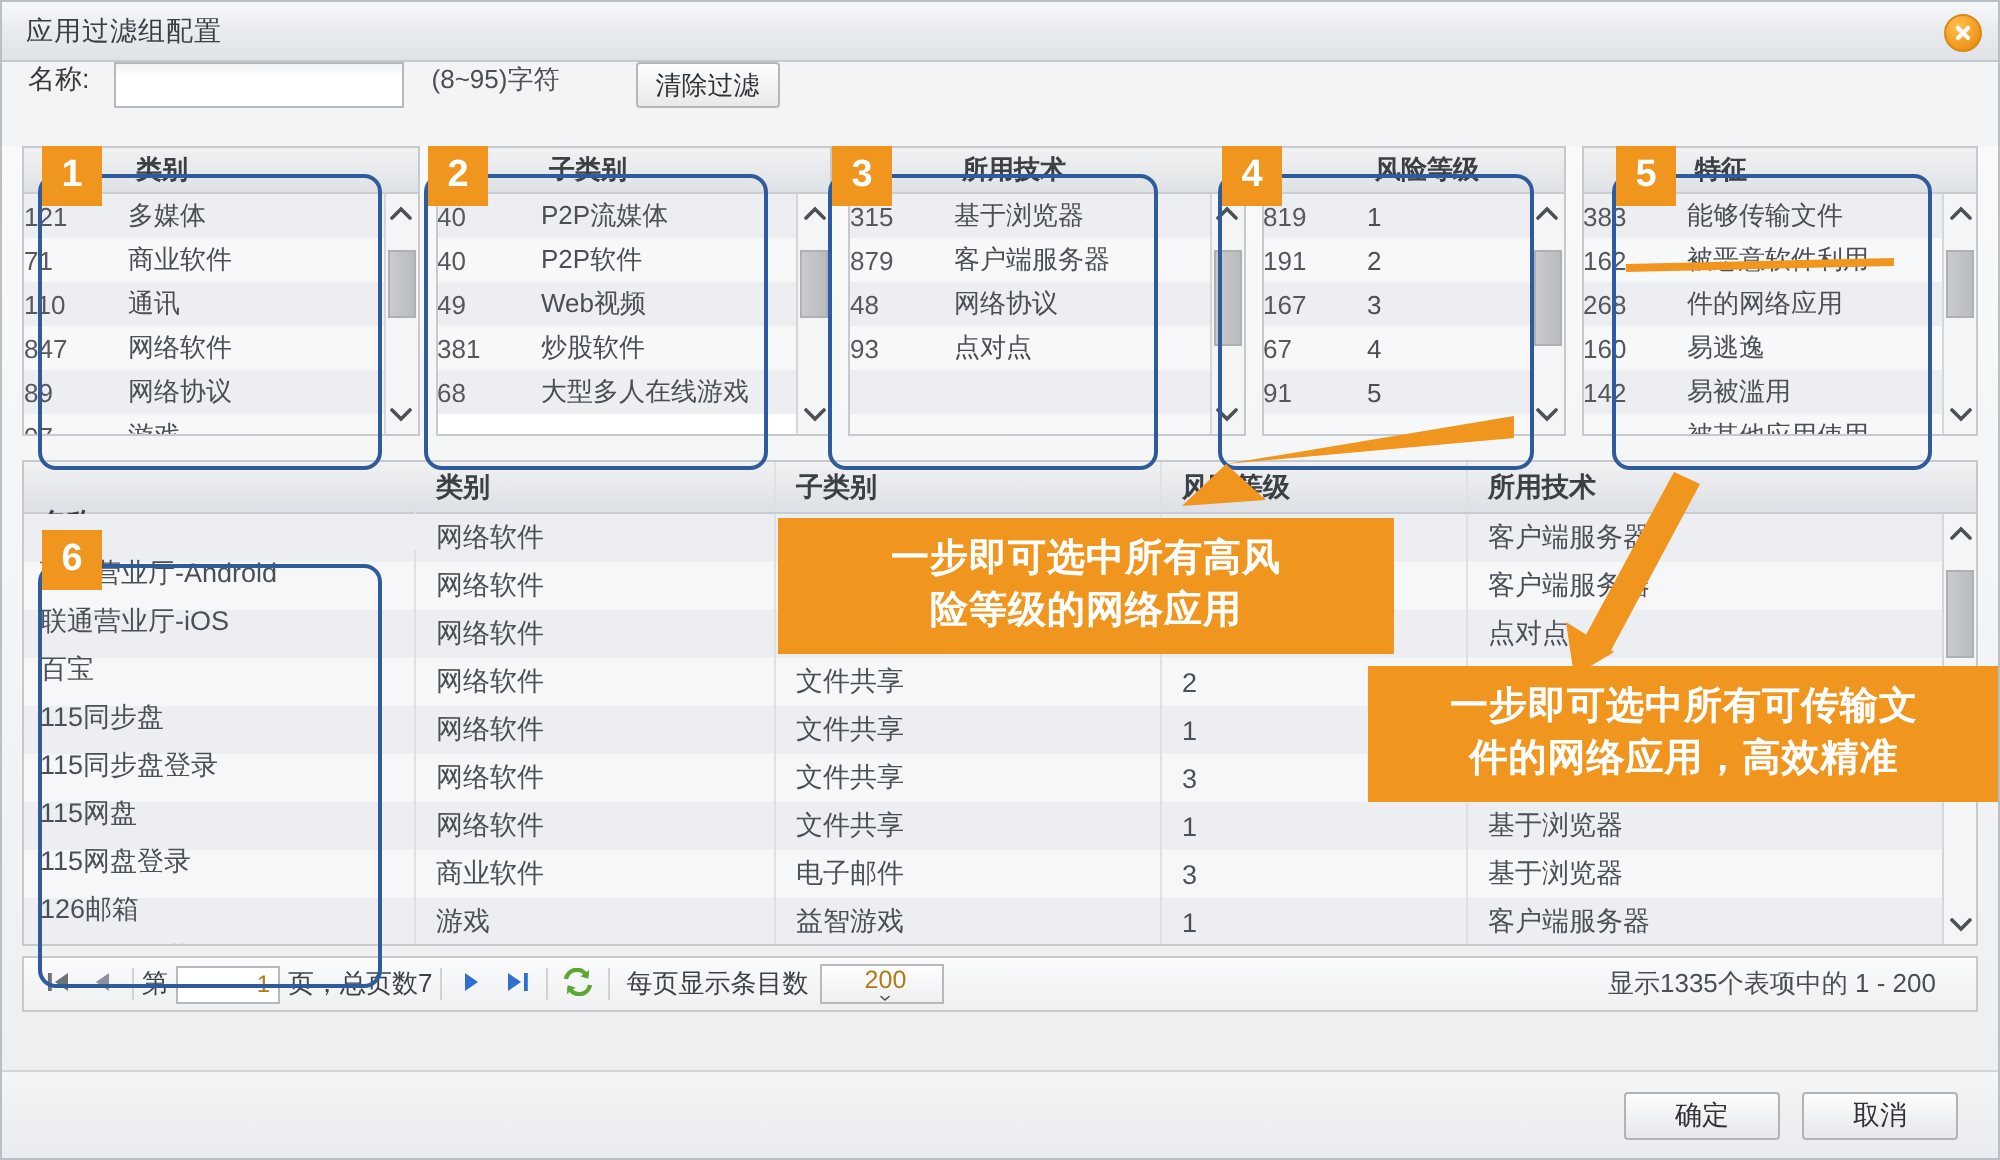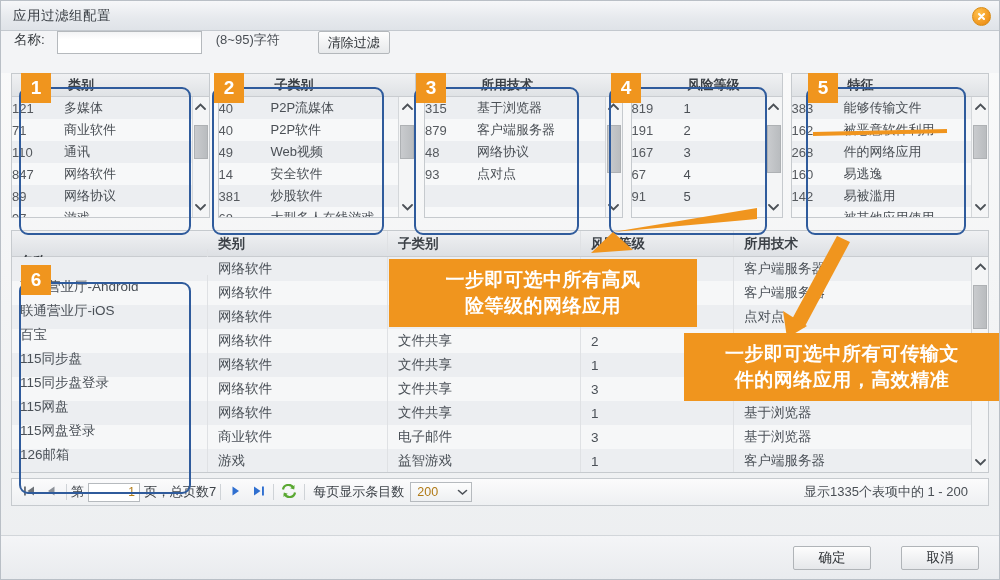--- a/index.html
+++ b/index.html
@@ -192,31 +192,32 @@
   }
   .perpage-sel {
     margin-left: 6px;
     height: 20px; width: 62px;
     border: 1px solid #b6babe;
     background: linear-gradient(#fdfdfd,#eef0f2);
     font-size: 12.5px; color: #b07a16;
     display: flex; align-items: center; justify-content: space-between;
     padding: 0 3px 0 6px;
     cursor: pointer;
+    flex-direction: column;
   }
   .pg-right { margin-left: auto; font-size: 13px; color: #4a4f55; padding-right: 14px; }
 
   
   .footer {
     position: absolute; left: 0; right: 0; bottom: 0;
     height: 44px;
     background: linear-gradient(#f4f5f7,#e9ebee);
     border-top: 1px solid #d2d6da;
     display: flex; align-items: center; justify-content: flex-end;
-    padding-right: 20px; gap: 30px;
+    padding-right: 20px; gap: 11px;
   }
   .fbtn {
     width: 78px; height: 24px;
     font-size: 13.5px; color: #2f3337;
     border: 1px solid #b0b4b8; border-radius: 2px;
     background: linear-gradient(#fdfdfd,#e5e7ea);
     cursor: pointer; font-family: inherit;
   }
 
   
@@ -318,24 +319,20 @@
               <span class="cnt">40</span>
               <span class="nm">P2P流媒体</span>
             </div>
           <div class="prow">
               <span class="cnt">40</span>
               <span class="nm">P2P软件</span>
             </div>
           <div class="prow">
               <span class="cnt">49</span>
               <span class="nm">Web视频</span>
-            </div>
-          <div class="prow">
-              <span class="cnt">14</span>
-              <span class="nm">安全软件</span>
             </div>
           <div class="prow">
               <span class="cnt">381</span>
               <span class="nm">炒股软件</span>
             </div>
           <div class="prow">
               <span class="cnt">68</span>
               <span class="nm">大型多人在线游戏</span>
             </div>
         </div>

